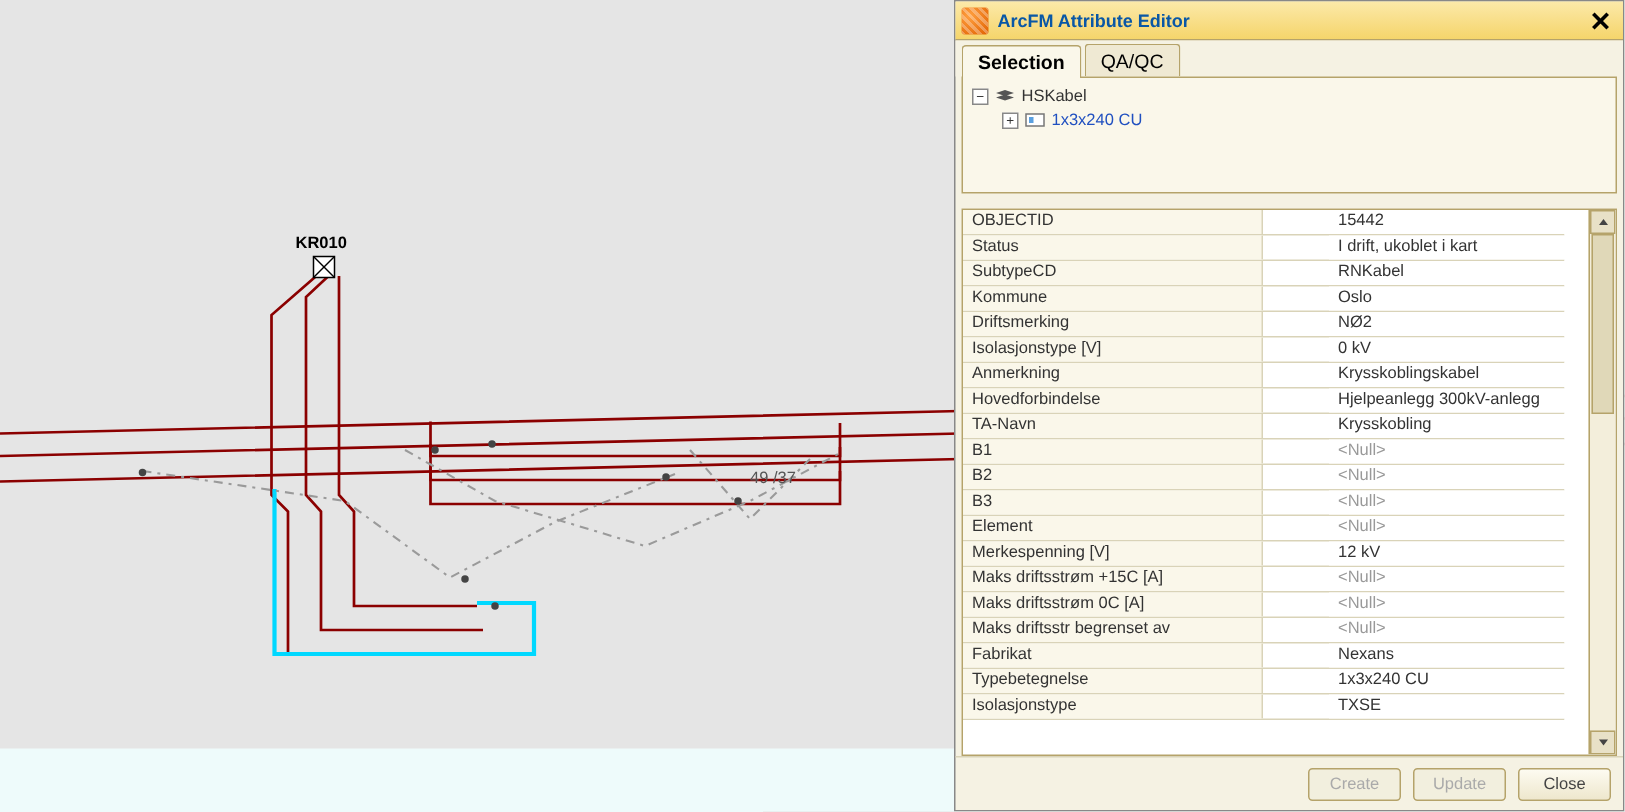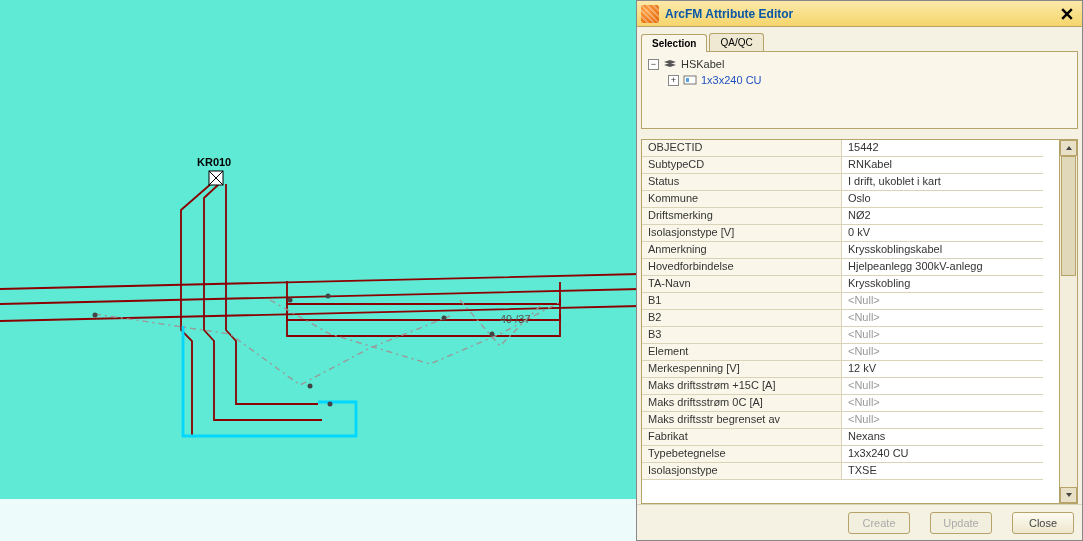--- a/index.html
+++ b/index.html
@@ -1,59 +1,59 @@
 <!DOCTYPE html>
 <html><head>
 <meta charset="utf-8">
 <style>
 * { box-sizing: border-box; margin: 0; padding: 0; }
 body { font-family: Tahoma, sans-serif; font-size: 11px; background: #eefbfb; width: 1083px; height: 541px; position: relative; overflow: hidden; }
 
-.map-canvas { position: absolute; left: 0; top: 0; width: 1083px; height: 499px; background: #5eead4; }
+.map-canvas { position: absolute; left: 0; top: 0; width: 1083px; height: 499px; background: #e5e5e5; }
 
 .map-label { position: absolute; font-family: Arial, sans-serif; font-size: 11px; font-weight: bold; color: #000; }
 
 .panel { position: absolute; right: 0; top: 0; width: 447px; height: 541px; background: #f5f2e3; border: 1px solid #888; display: flex; flex-direction: column; }
 
 .titlebar { height: 26px; background: linear-gradient(#fce9a9, #f5d56b); display: flex; align-items: center; padding: 0 4px; border-bottom: 1px solid #b5a36a; }
 .titlebar .logo { width: 18px; height: 18px; background: radial-gradient(circle at 30% 30%, #ffa040, #e06000); border-radius: 2px; margin-right: 6px; position: relative; overflow: hidden; }
 .titlebar .logo::before { content: ""; position: absolute; inset: 0; background: repeating-linear-gradient(45deg, rgba(255,255,255,.3) 0 2px, transparent 2px 4px); }
 .titlebar .title { color: #0957a6; font-weight: bold; font-size: 12px; flex: 1; }
 .titlebar .close { width: 22px; height: 18px; display: flex; align-items: center; justify-content: center; font-weight: bold; cursor: pointer; }
 .titlebar .close svg { width: 12px; height: 12px; }
 
 .tabs { display: flex; align-items: flex-end; height: 24px; background: #f5f2e3; padding: 3px 4px 0 4px; gap: 2px; }
-.tab { padding: 3px 10px; border: 1px solid #b5a36a; border-bottom: none; border-radius: 3px 3px 0 0; background: #efe9d3; cursor: pointer; font-size: 10px; }
+.tab { padding: 3px 10px; border: 1px solid #b5a36a; border-bottom: none; border-radius: 3px 3px 0 0; background: #efe9d3; cursor: pointer; font-size: 13px; }
 .tab.active { background: #faf7ea; font-weight: bold; position: relative; top: 1px; }
 
 .tree-pane { background: #faf7ea; border: 1px solid #b5a36a; margin: 0 4px; height: 78px; padding: 4px 6px; overflow: auto; }
 .tree-row { display: flex; align-items: center; height: 16px; gap: 4px; }
 .tree-indent { display: inline-block; width: 16px; }
 .tree-toggle { width: 11px; height: 11px; border: 1px solid #888; display: flex; align-items: center; justify-content: center; font-size: 9px; line-height: 9px; color: #333; cursor: pointer; background: #fff; }
 .tree-icon { width: 14px; height: 12px; display: inline-flex; align-items: center; justify-content: center; }
 .tree-label { color: #333; }
 .tree-label.link { color: #2050c0; cursor: pointer; }
 
 .splitter { height: 6px; margin: 2px 4px; cursor: row-resize; }
 
 .grid-wrap { flex: 1; margin: 0 4px; border: 1px solid #b5a36a; background: #fff; display: flex; overflow: hidden; gap: 16px; }
 .grid { flex: 1; overflow: hidden; }
 .grid-row { display: flex; height: 17px; border-bottom: 1px solid #d9d3b8; }
 .grid-row .k { width: 200px; padding: 1px 6px; background: #faf7ea; color: #333; border-right: 1px solid #d9d3b8; overflow: hidden; white-space: nowrap; }
-.grid-row .v { flex: 1; padding: 1px 6px; background: #fff; color: #333; overflow: hidden; white-space: nowrap; }
+.grid-row .v { flex: 1; padding: 1px 6px; background: #fff; color: #333; overflow: hidden; white-space: nowrap; margin-left: 44px; }
 .grid-row .v.null { color: #999; }
 
 .vscroll { width: 18px; background: #efe9d3; border-left: 1px solid #b5a36a; position: relative; }
 .vscroll .btn { height: 16px; background: #e8e1c7; border: 1px solid #b5a36a; display: flex; align-items: center; justify-content: center; cursor: pointer; }
 .vscroll .btn svg { width: 8px; height: 8px; }
 .vscroll .track { position: absolute; top: 16px; bottom: 16px; left: 0; right: 0; background: #f3eedb; }
 .vscroll .thumb { position: absolute; left: 1px; right: 1px; top: 0; height: 120px; background: #e0d8b8; border: 1px solid #b5a36a; cursor: pointer; }
 .vscroll .btn.down { position: absolute; bottom: 0; left: 0; right: 0; }
 
-.buttons { height: 36px; display: flex; align-items: center; justify-content: flex-end; gap: 20px; padding: 0 8px; border-top: 1px solid #d9d3b8; }
+.buttons { height: 36px; display: flex; align-items: center; justify-content: flex-end; gap: 8px; padding: 0 8px; border-top: 1px solid #d9d3b8; }
 .btn-std { min-width: 62px; height: 22px; border: 1px solid #b5a36a; background: linear-gradient(#fdfbf1,#eee7cd); border-radius: 3px; cursor: pointer; font-size: 11px; color: #444; }
 .btn-std:disabled { color: #aaa; cursor: default; background: #f2efde; }
 </style>
 </head>
 <body>
 
 <div class="map-canvas">
 <svg width="1083" height="541">
 
   <g stroke="#8b0000" stroke-width="1.8" fill="none">
@@ -143,26 +143,26 @@
 
   <div class="splitter"></div>
 
   <div class="grid-wrap">
     <div class="grid" id="attr-grid">
         <div class="grid-row">
           <div class="k">OBJECTID</div>
           <div class="v">15442</div>
         </div>
         <div class="grid-row">
+          <div class="k">Status</div>
+          <div class="v">I drift, ukoblet i kart</div>
+        </div>
+        <div class="grid-row">
           <div class="k">SubtypeCD</div>
           <div class="v">RNKabel</div>
-        </div>
-        <div class="grid-row">
-          <div class="k">Status</div>
-          <div class="v">I drift, ukoblet i kart</div>
         </div>
         <div class="grid-row">
           <div class="k">Kommune</div>
           <div class="v">Oslo</div>
         </div>
         <div class="grid-row">
           <div class="k">Driftsmerking</div>
           <div class="v">NØ2</div>
         </div>
         <div class="grid-row">

